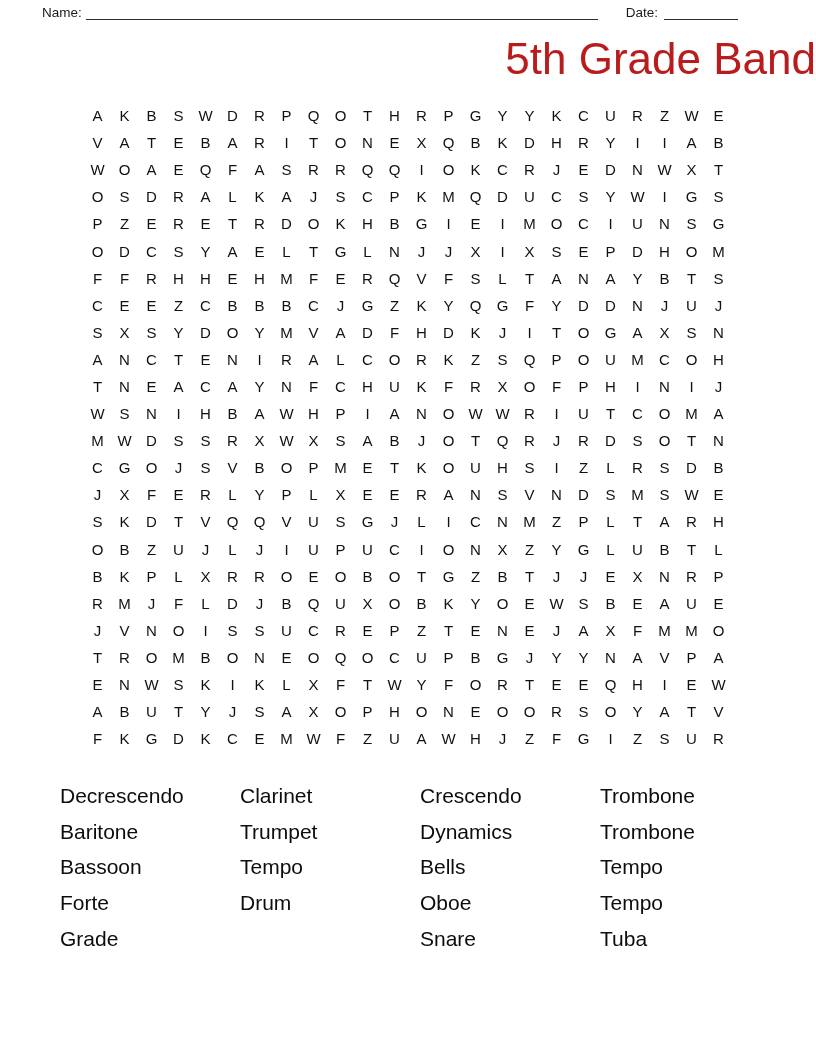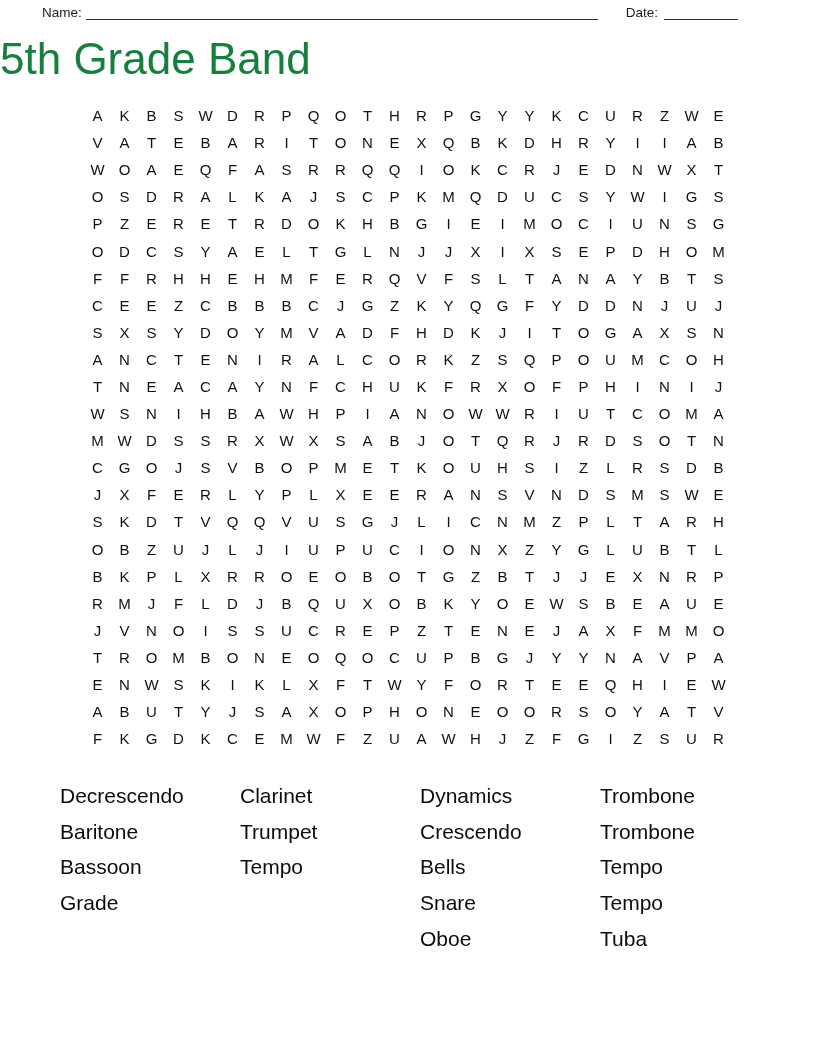--- a/index.html
+++ b/index.html
@@ -28,26 +28,26 @@
   .field-label { white-space: nowrap; padding-bottom: 2px; }
   .blank-line {
     border-bottom: 1.2px solid #2e2e2e;
     height: 16px;
     display: inline-block;
   }
   .name-blank { flex: 1 1 auto; margin: 0 28px 2px 4px; max-width: 512px; }
   .date-blank { width: 74px; margin: 0 0 2px 6px; }
   
   .title {
-    text-align: left;
+    text-align: right;
     font-size: 44px;
     font-weight: 400;
     letter-spacing: 0px;
     margin-top: 12px;
-    color: #15803d;
+    color: #b91c1c;
   }
   
   .grid {
     display: grid;
     grid-template-columns: repeat(24, 27px);
     grid-auto-rows: 27.1px;
     justify-content: center;
     margin-top: 18px;
   }
   .cell {
@@ -667,33 +667,35 @@
       <span class="cell">S</span>
       <span class="cell">U</span>
       <span class="cell">R</span>
     </div>
 
   <div class="words" id="word-list">
       <div class="word-col">
         <span class="word">Decrescendo</span>
         <span class="word">Baritone</span>
         <span class="word">Bassoon</span>
+        <span class="word">Forte</span>
         <span class="word">Grade</span>
       </div>
       <div class="word-col">
         <span class="word">Clarinet</span>
         <span class="word">Trumpet</span>
         <span class="word">Tempo</span>
+        <span class="word">Drum</span>
       </div>
       <div class="word-col">
+        <span class="word">Crescendo</span>
         <span class="word">Dynamics</span>
-        <span class="word">Crescendo</span>
         <span class="word">Bells</span>
+        <span class="word">Oboe</span>
         <span class="word">Snare</span>
-        <span class="word">Oboe</span>
       </div>
       <div class="word-col">
         <span class="word">Trombone</span>
         <span class="word">Trombone</span>
         <span class="word">Tempo</span>
         <span class="word">Tempo</span>
         <span class="word">Tuba</span>
       </div>
     </div>
 

